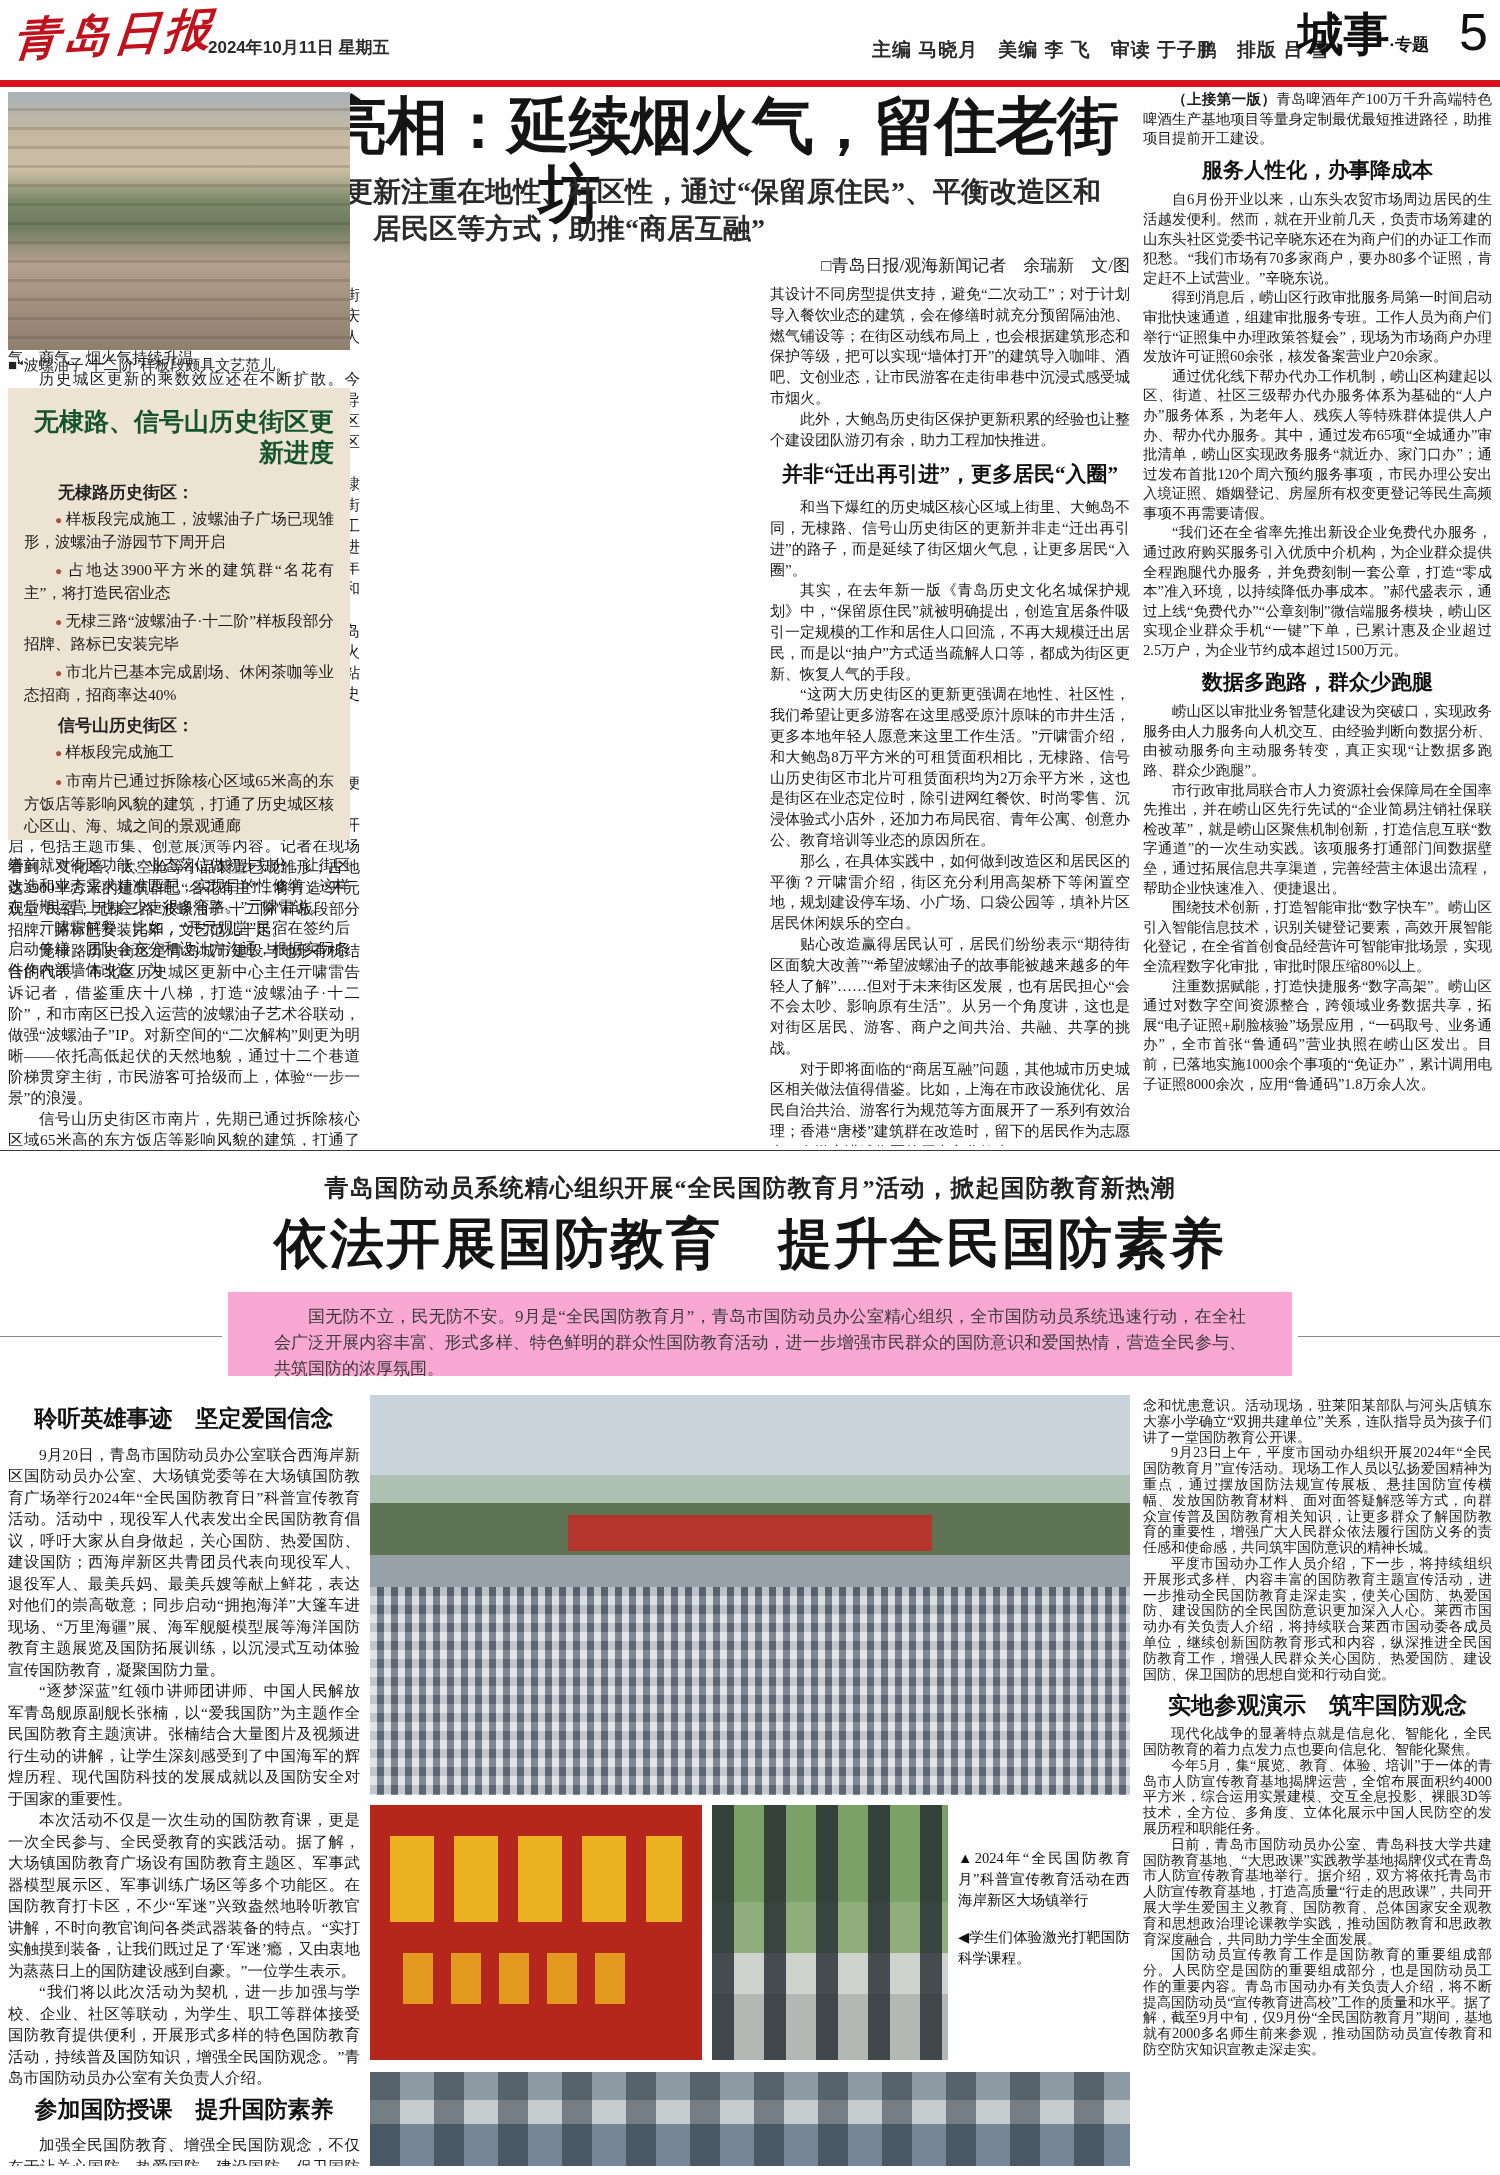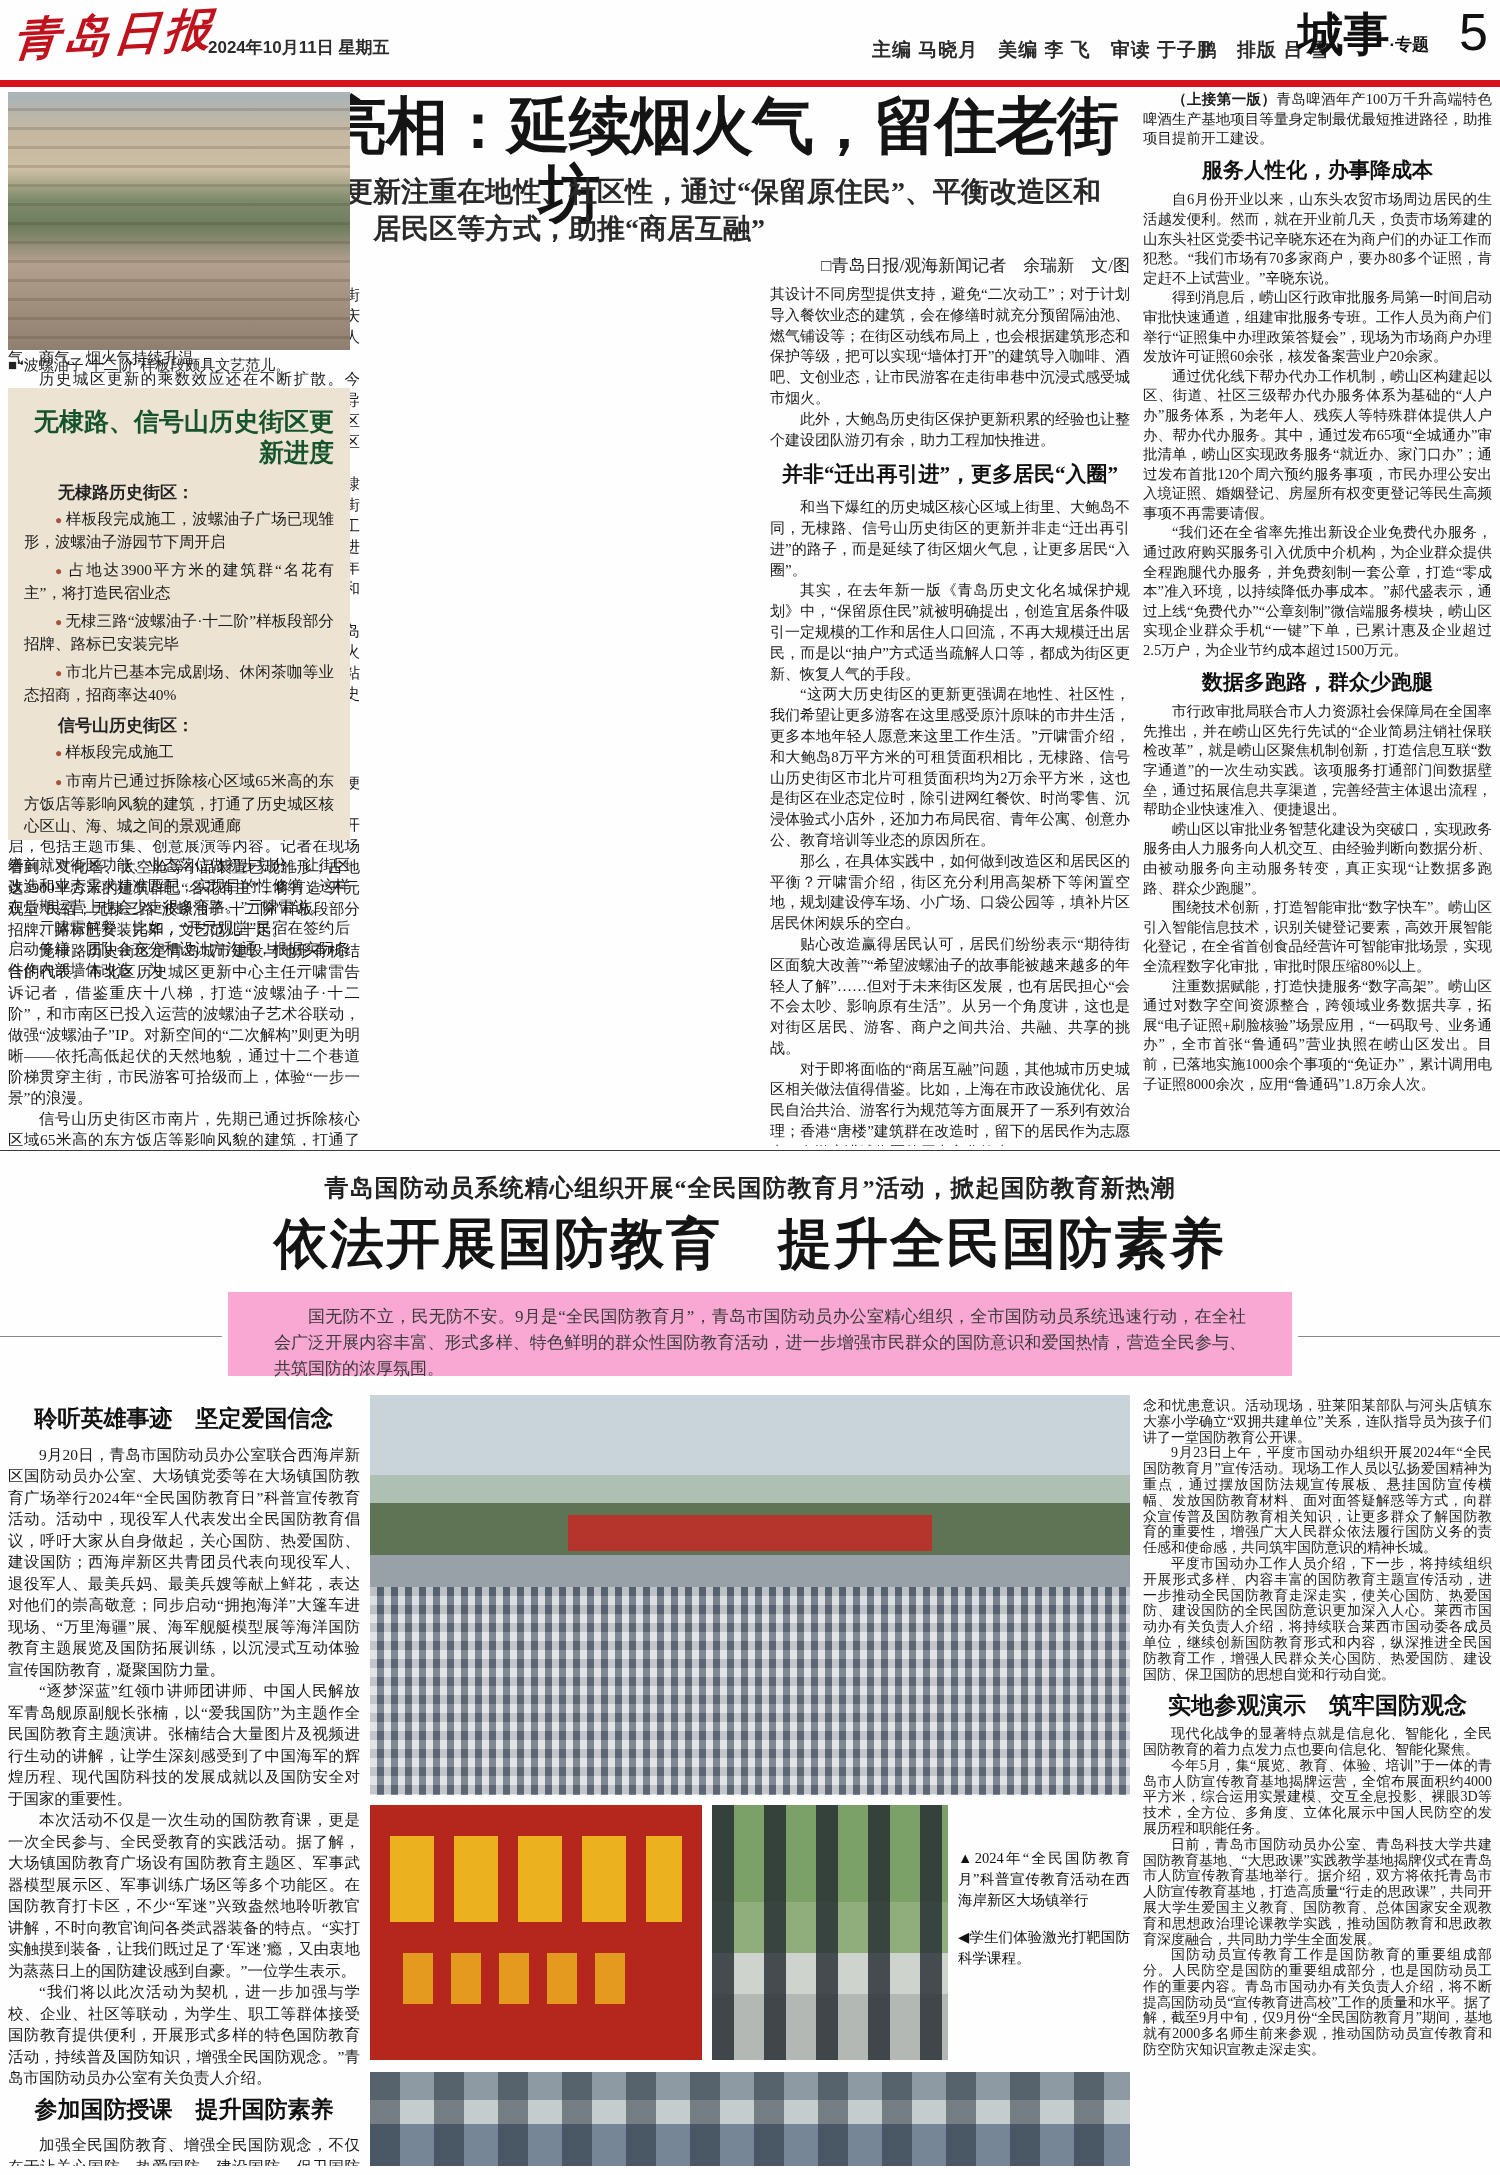--- a/index.html
+++ b/index.html
@@ -172,22 +172,22 @@
     <p><span class="lead-in">（上接第一版）</span><span>青岛啤酒年产100万千升高端特色啤酒生产基地项目等量身定制最优最短推进路径，助推项目提前开工建设。</span></p>
     <h4 class="jump-sub">服务人性化，办事降成本</h4>
     <div>
         <p>自6月份开业以来，山东头农贸市场周边居民的生活越发便利。然而，就在开业前几天，负责市场筹建的山东头社区党委书记辛晓东还在为商户们的办证工作而犯愁。“我们市场有70多家商户，要办80多个证照，肯定赶不上试营业。”辛晓东说。</p>
         <p>得到消息后，崂山区行政审批服务局第一时间启动审批快速通道，组建审批服务专班。工作人员为商户们举行“证照集中办理政策答疑会”，现场为市场商户办理发放许可证照60余张，核发备案营业户20余家。</p>
         <p>通过优化线下帮办代办工作机制，崂山区构建起以区、街道、社区三级帮办代办服务体系为基础的“人户办”服务体系，为老年人、残疾人等特殊群体提供人户办、帮办代办服务。其中，通过发布65项“全城通办”审批清单，崂山区实现政务服务“就近办、家门口办”；通过发布首批120个周六预约服务事项，市民办理公安出入境证照、婚姻登记、房屋所有权变更登记等民生高频事项不再需要请假。</p>
         <p>“我们还在全省率先推出新设企业免费代办服务，通过政府购买服务引入优质中介机构，为企业群众提供全程跑腿代办服务，并免费刻制一套公章，打造“零成本”准入环境，以持续降低办事成本。”郝代盛表示，通过上线“免费代办”“公章刻制”微信端服务模块，崂山区实现企业群众手机“一键”下单，已累计惠及企业超过2.5万户，为企业节约成本超过1500万元。</p>
       </div>
     <h4 class="jump-sub">数据多跑路，群众少跑腿</h4>
     <div>
+        <p>崂山区以审批业务智慧化建设为突破口，实现政务服务由人力服务向人机交互、由经验判断向数据分析、由被动服务向主动服务转变，真正实现“让数据多跑路、群众少跑腿”。</p>
         <p>市行政审批局联合市人力资源社会保障局在全国率先推出，并在崂山区先行先试的“企业简易注销社保联检改革”，就是崂山区聚焦机制创新，打造信息互联“数字通道”的一次生动实践。该项服务打通部门间数据壁垒，通过拓展信息共享渠道，完善经营主体退出流程，帮助企业快速准入、便捷退出。</p>
-        <p>崂山区以审批业务智慧化建设为突破口，实现政务服务由人力服务向人机交互、由经验判断向数据分析、由被动服务向主动服务转变，真正实现“让数据多跑路、群众少跑腿”。</p>
         <p>围绕技术创新，打造智能审批“数字快车”。崂山区引入智能信息技术，识别关键登记要素，高效开展智能化登记，在全省首创食品经营许可智能审批场景，实现全流程数字化审批，审批时限压缩80%以上。</p>
         <p>注重数据赋能，打造快捷服务“数字高架”。崂山区通过对数字空间资源整合，跨领域业务数据共享，拓展“电子证照+刷脸核验”场景应用，“一码取号、业务通办”，全市首张“鲁通码”营业执照在崂山区发出。目前，已落地实施1000余个事项的“免证办”，累计调用电子证照8000余次，应用“鲁通码”1.8万余人次。</p>
       </div>
   </div>
 
   <div class="divider"></div>
 
   <div class="def-kicker">青岛国防动员系统精心组织开展“全民国防教育月”活动，掀起国防教育新热潮</div>
   <h2 class="def-headline">依法开展国防教育　提升全民国防素养</h2>
   <div class="intro-rule l"></div>

